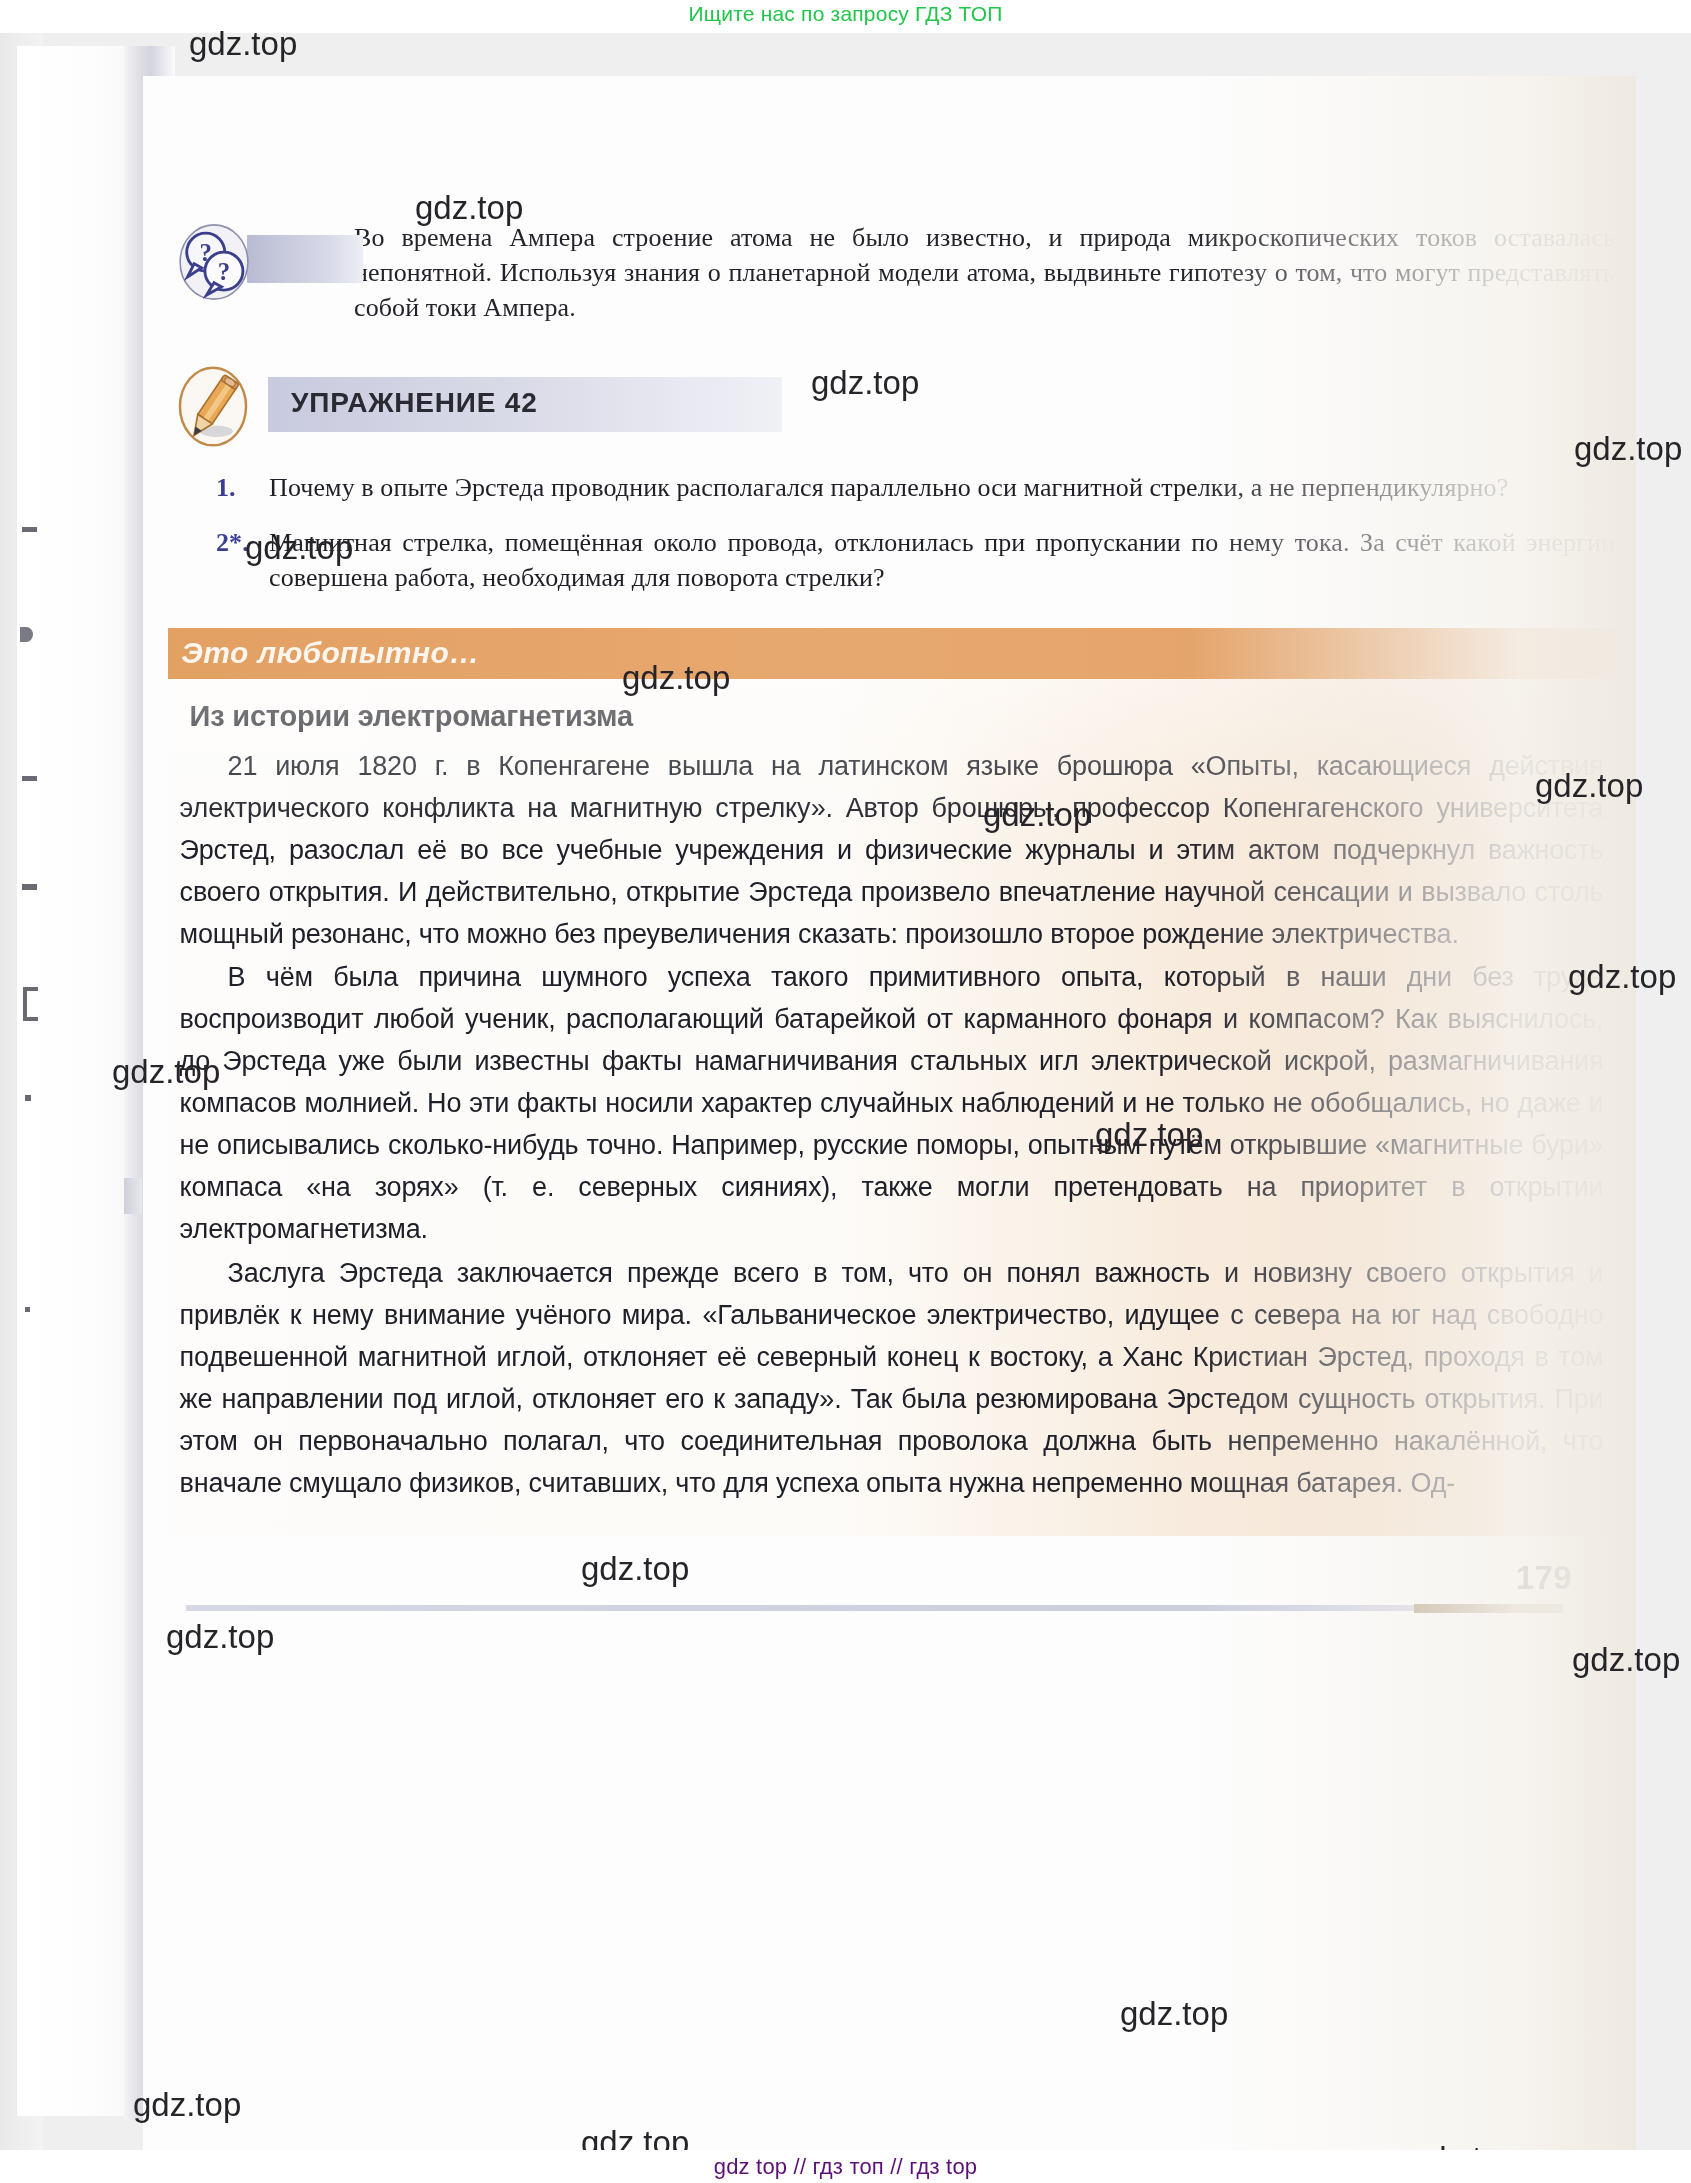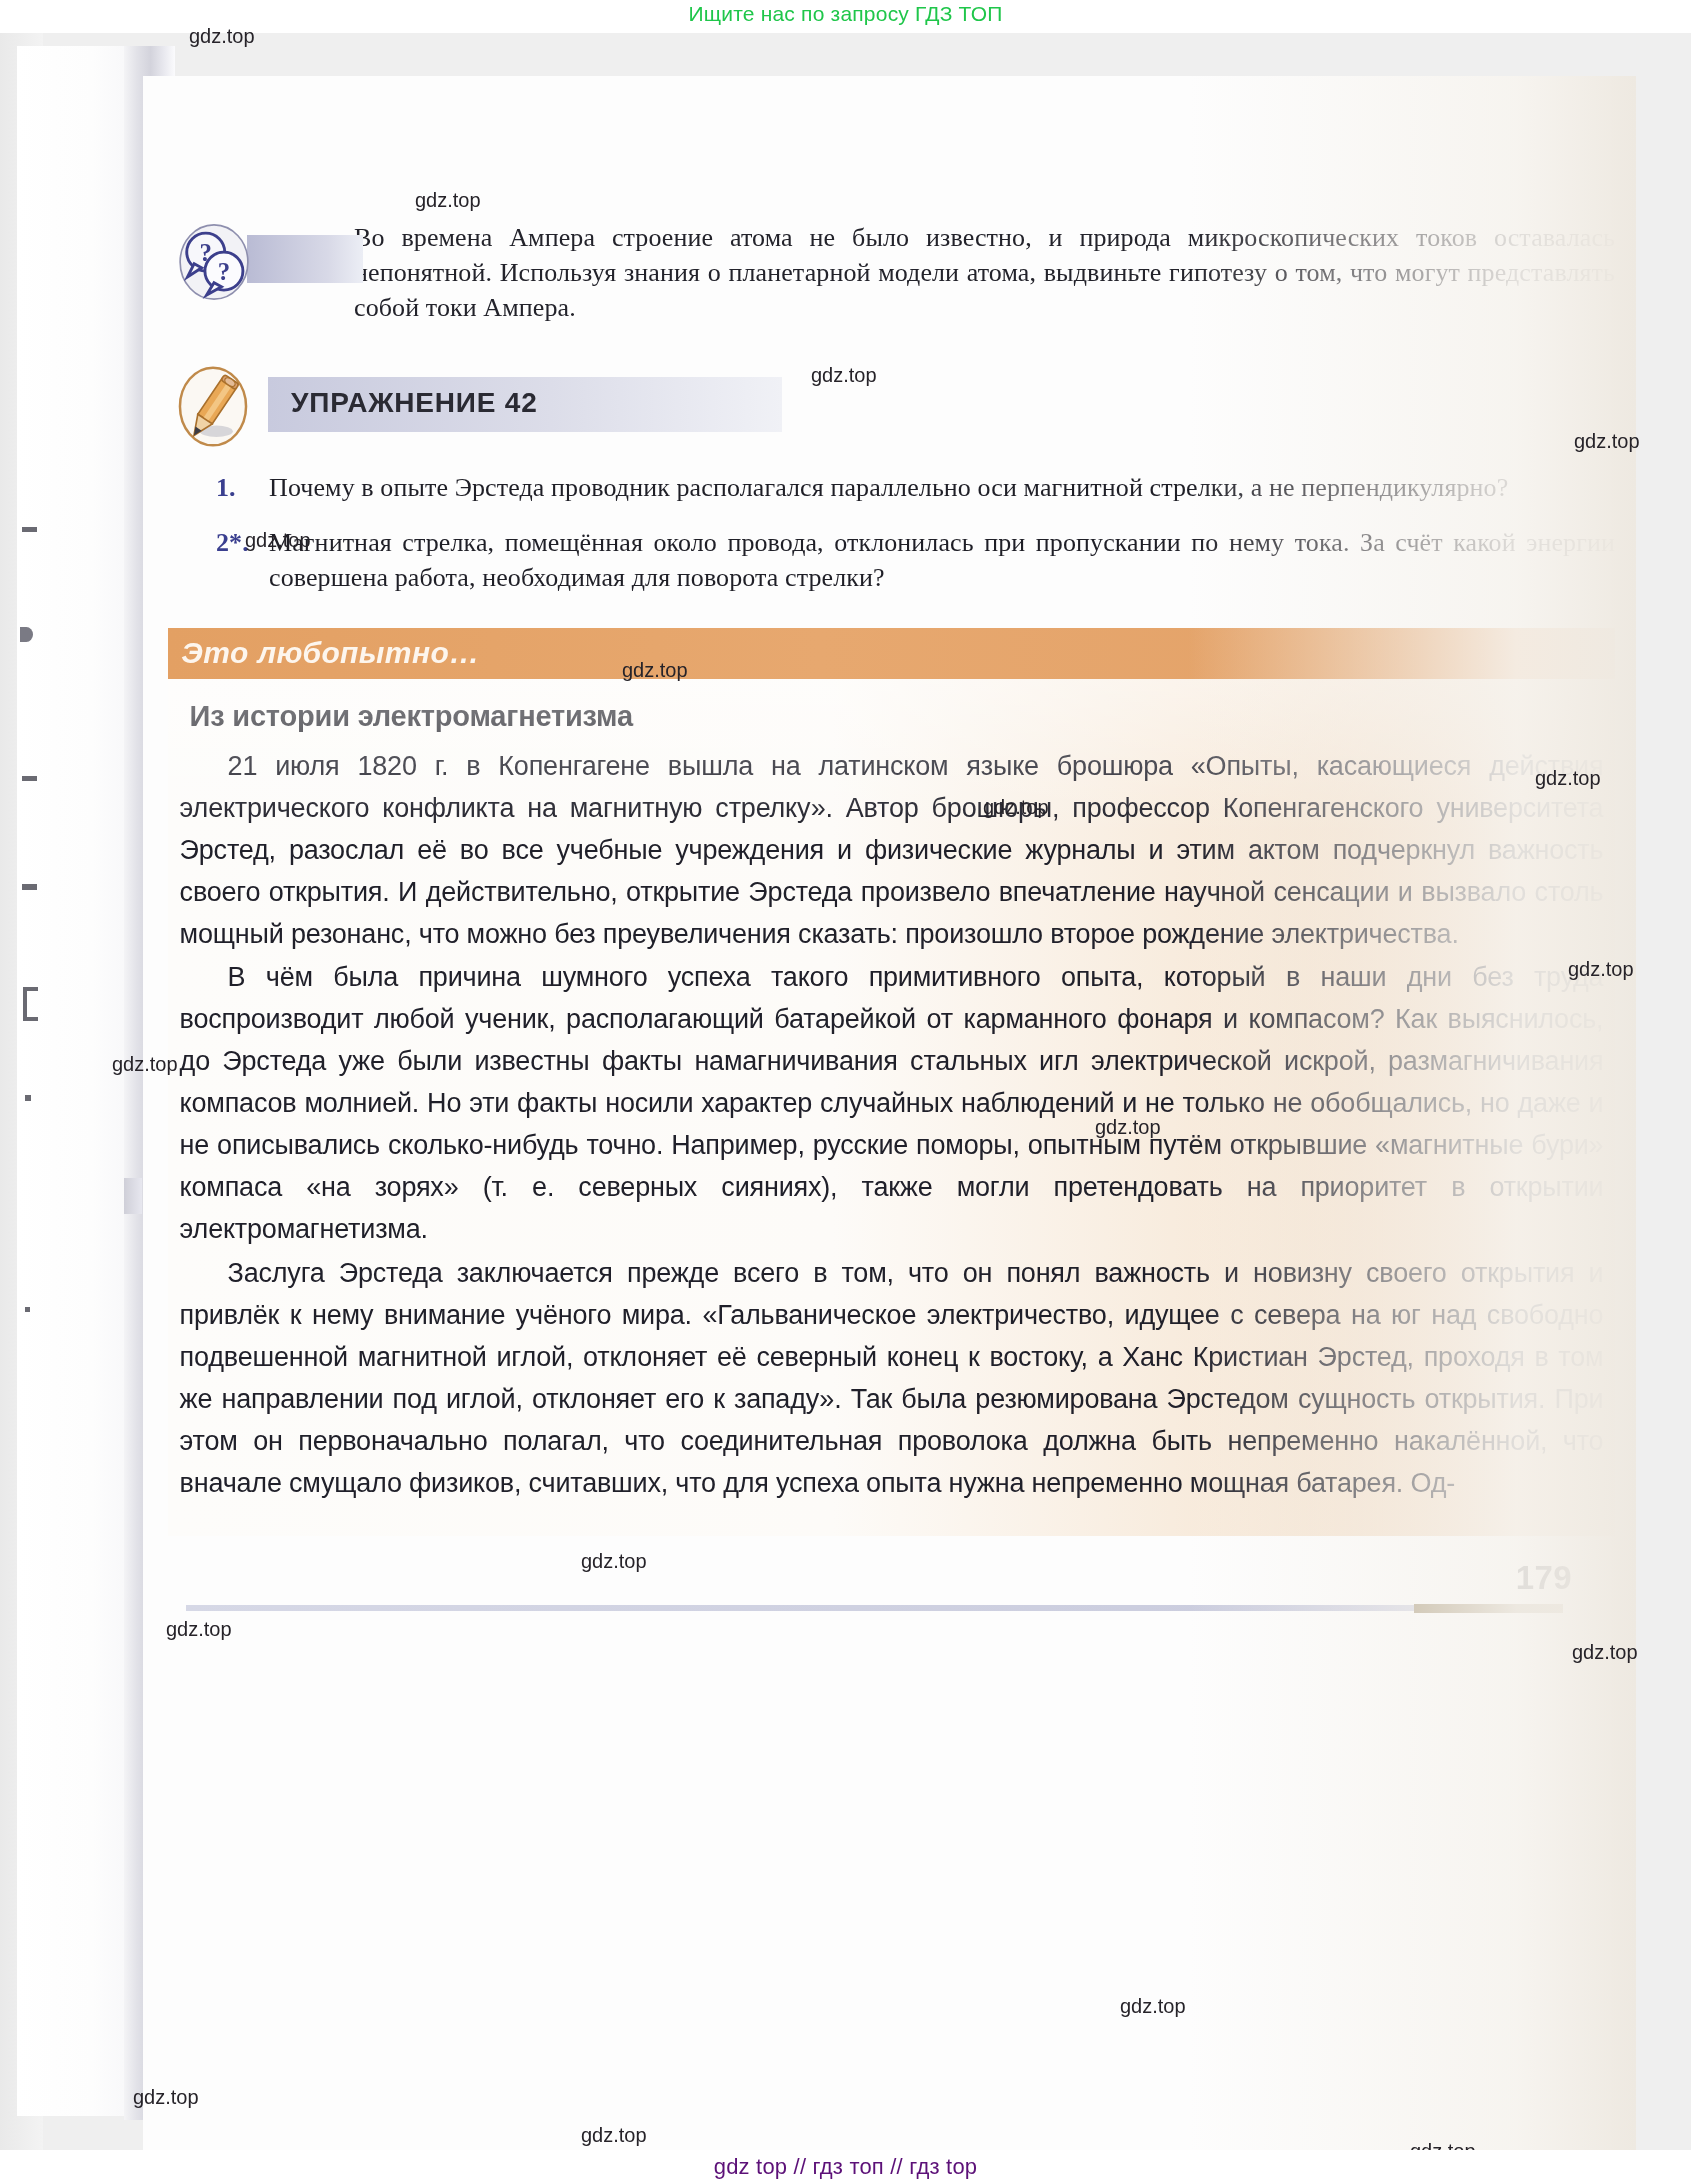--- a/index.html
+++ b/index.html
@@ -246,21 +246,21 @@
   #bottom-footer .links {
     color:#5c1178;
     font-size:22px;
     letter-spacing:0.2px;
   }
 
   
   .wm {
     position: absolute;
     font-family: "Liberation Sans", sans-serif;
-    font-size: 20px;
+    font-size: 33px;
     color: #262329;
     white-space: nowrap;
     pointer-events:none;
   }
 </style>
 </head>
 <body>
 
 <div id="top-banner">
   <span class="promo">Ищите нас по запросу ГДЗ ТОП</span>

